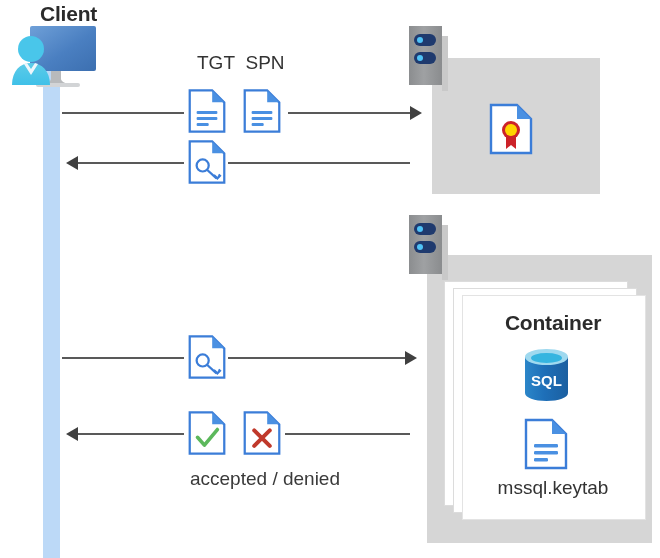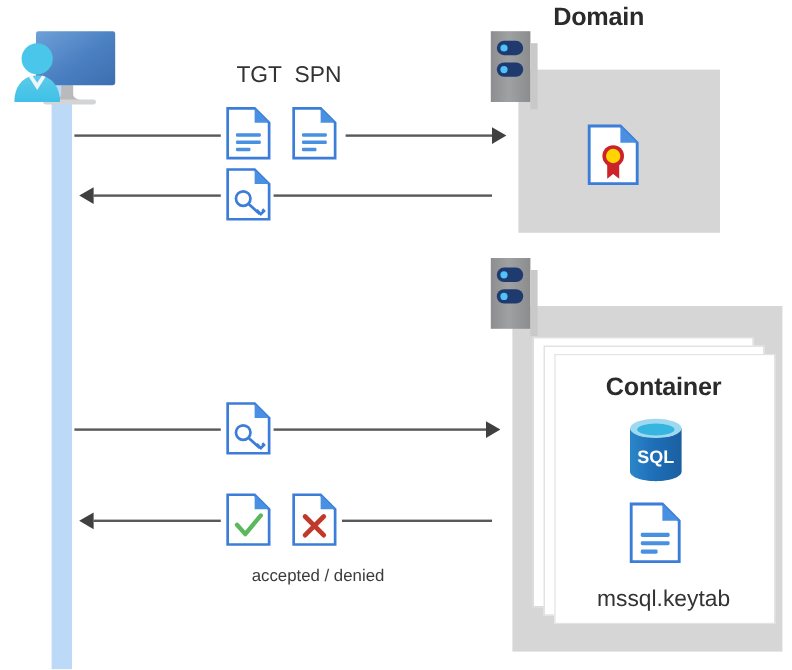--- a/index.html
+++ b/index.html
@@ -25,21 +25,21 @@
     line-height: 26px;
     letter-spacing: -0.2px;
   }
   .label-plain {
     color: #333333;
     font-size: 19px;
     line-height: 22px;
   }
   .caption {
     color: #3a3a3a;
-    font-size: 14px;
+    font-size: 19px;
     line-height: 22px;
     white-space: nowrap;
   }
 
   
   .lifeline {
     background: #bcd9f7;
   }
 
   
@@ -99,20 +99,21 @@
 
   svg { display: block; overflow: visible; }
 </style>
 </head>
 <body>
 
 <div id="canvas">
 
   <div class="abs lifeline" style="left:43px; top:68px; width:17px; height:490px;"></div>
 
+  <div class="abs title-bold" style="left:40px; top:1px; width:130px;">Client</div>
 
   <div class="abs" style="left:8px; top:23px; width:100px; height:66px;">
     <svg width="100" height="66" viewBox="0 0 100 66">
 
       <path d="M43 48 h10 v8 c0 3 6 5 12 6 h-34 c6 -1 12 -3 12 -6 z" fill="#b8babc"></path>
       <rect x="28" y="60" width="44" height="4" rx="2" fill="#d2d4d6"></rect>
 
       <defs>
         <linearGradient id="scrGrad" x1="0" y1="0" x2="1" y2="1">
           <stop offset="0%" stop-color="#6fa0d8"></stop>
@@ -138,21 +139,20 @@
 
   <div class="abs rack" style="left:409px; top:26px; width:33px; height:59px;">
     <div class="shadow"></div>
     <div class="bar" style="left:5px; top:8px; width:22px; height:12px;"></div>
     <div class="dot" style="left:8px; top:11px; width:6px; height:6px;"></div>
     <div class="bar" style="left:5px; top:26px; width:22px; height:12px;"></div>
     <div class="dot" style="left:8px; top:29px; width:6px; height:6px;"></div>
   </div>
 
   <div class="abs title-bold" style="left:461px; top:2px; width:170px;">
-    <div>Domain</div>
   </div>
 
   <div class="abs" style="left:489px; top:103px; width:44px; height:52px;">
     <svg width="44" height="52" viewBox="0 0 44 52">
       <path d="M2 2 h26 l14 14 v34 h-40 z" fill="#ffffff" stroke="#3b7dd8" stroke-width="2.4"></path>
       <path d="M28 2 l14 14 h-14 z" fill="#4a90e2"></path>
 
       <path d="M17 31 l0 15 l5 -4 l5 4 l0 -15 z" fill="#cc2229"></path>
 
       <circle cx="22" cy="27" r="9" fill="#cc2229"></circle>
@@ -197,21 +197,21 @@
   <div class="abs" style="left:524px; top:418px; width:44px; height:52px;">
     <svg width="44" height="52" viewBox="0 0 44 52">
       <path d="M2 2 h26 l14 14 v34 h-40 z" fill="#ffffff" stroke="#3b7dd8" stroke-width="2.4"></path>
       <path d="M28 2 l14 14 h-14 z" fill="#4a90e2"></path>
       <rect x="10" y="26" width="24" height="3.4" rx="1.2" fill="#4a90e2"></rect>
       <rect x="10" y="33" width="24" height="3.4" rx="1.2" fill="#4a90e2"></rect>
       <rect x="10" y="40" width="14" height="3.4" rx="1.2" fill="#4a90e2"></rect>
     </svg>
   </div>
 
-  <div class="abs label-plain" style="left:462px; top:477px; width:182px; text-align:center;margin-top:12px;">mssql.keytab</div>
+  <div class="abs label-plain" style="left:462px; top:477px; width:182px; text-align:center;">mssql.keytab</div>
 
   <div class="abs label-plain" style="left:185px; top:52px; width:50px; text-align:right;">TGT</div>
   <div class="abs label-plain" style="left:240px; top:52px; width:50px; text-align:center;">SPN</div>
 
   <div class="abs aline" style="left:62px; top:112px; width:122px;"></div>
   <div class="abs aline" style="left:288px; top:112px; width:122px;"></div>
   <div class="abs ahead-right" style="left:410px; top:106px;"></div>
 
   <div class="abs" style="left:188px; top:88px; width:38px; height:46px;">
     <svg width="38" height="46" viewBox="0 0 44 52">

